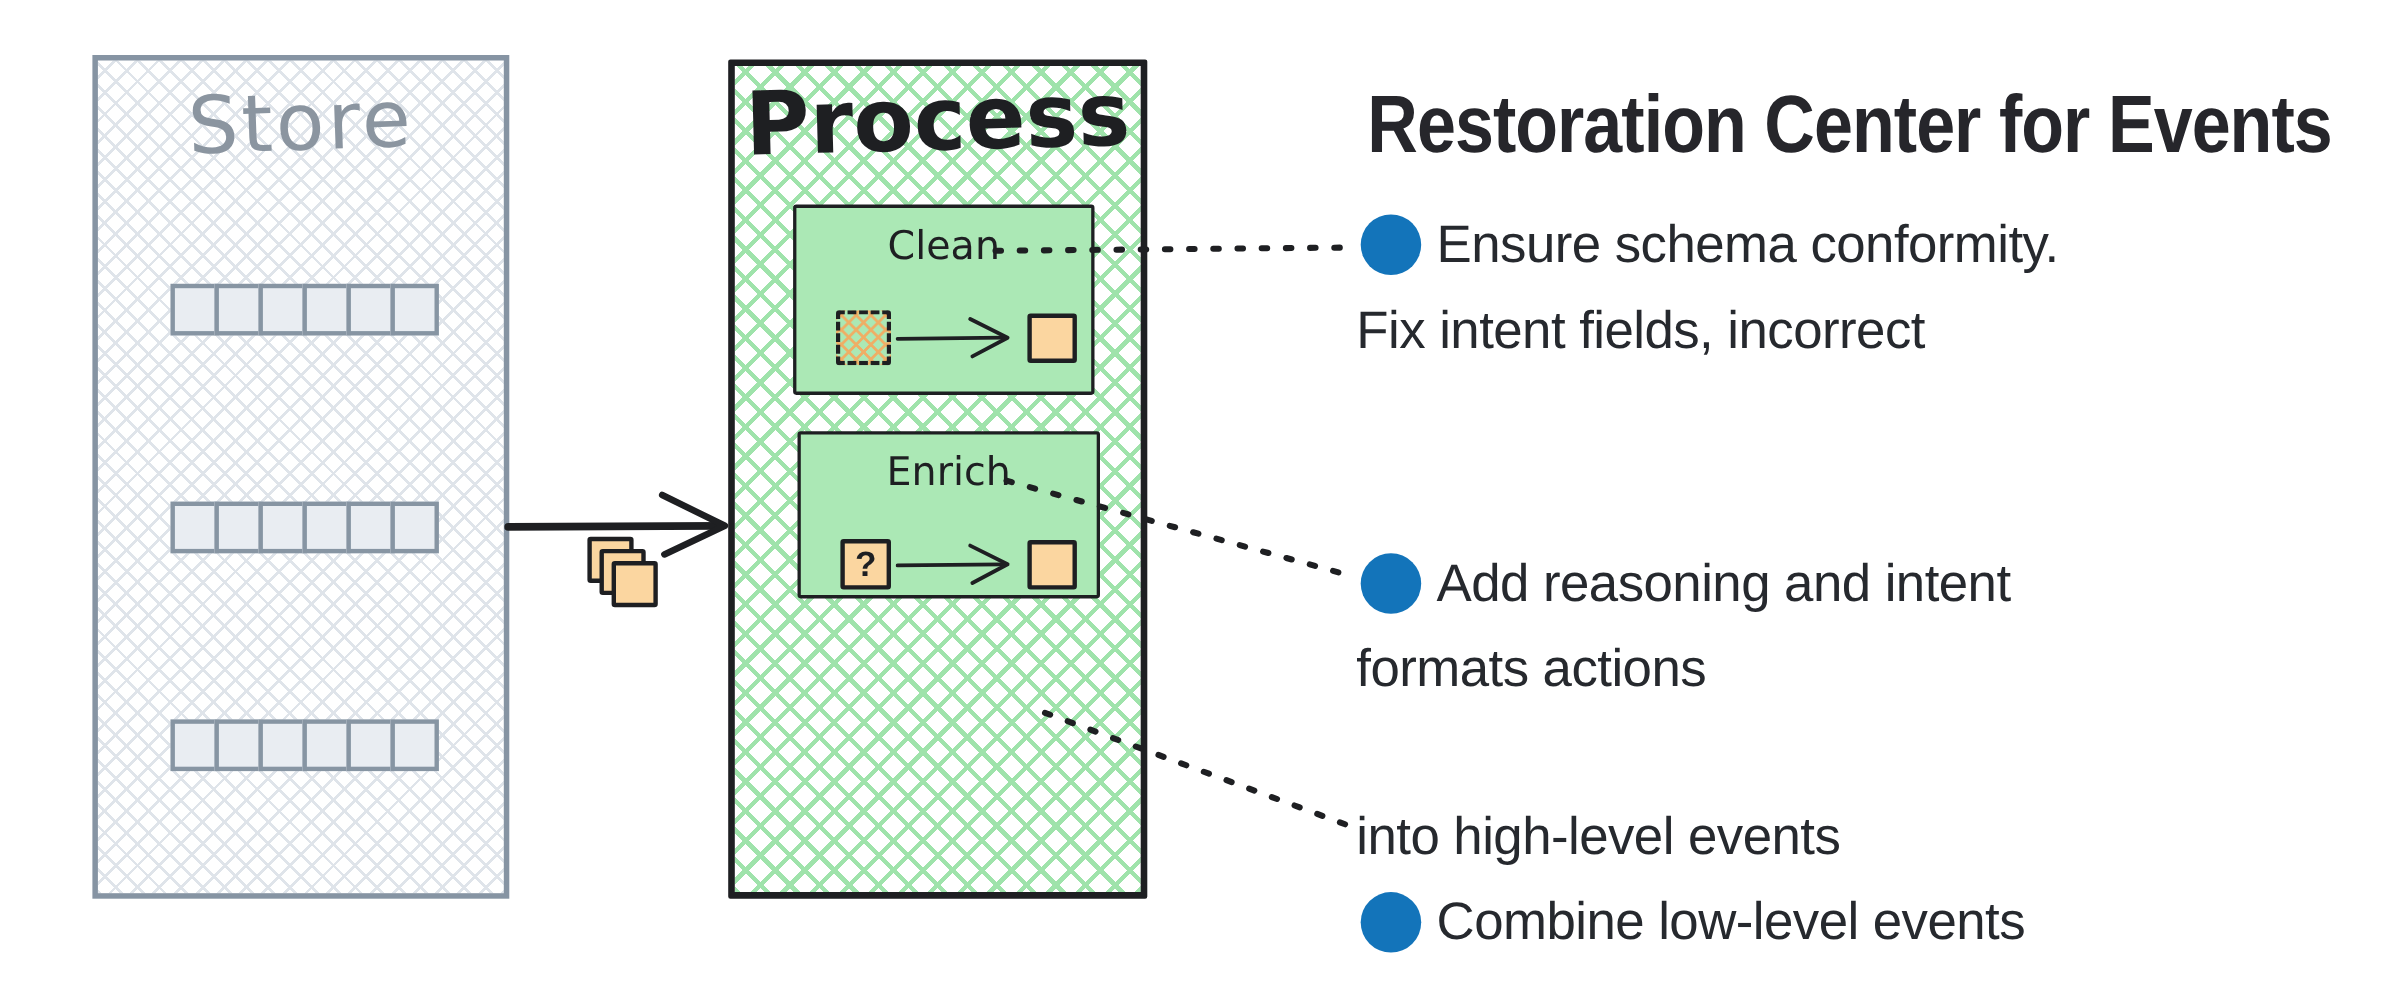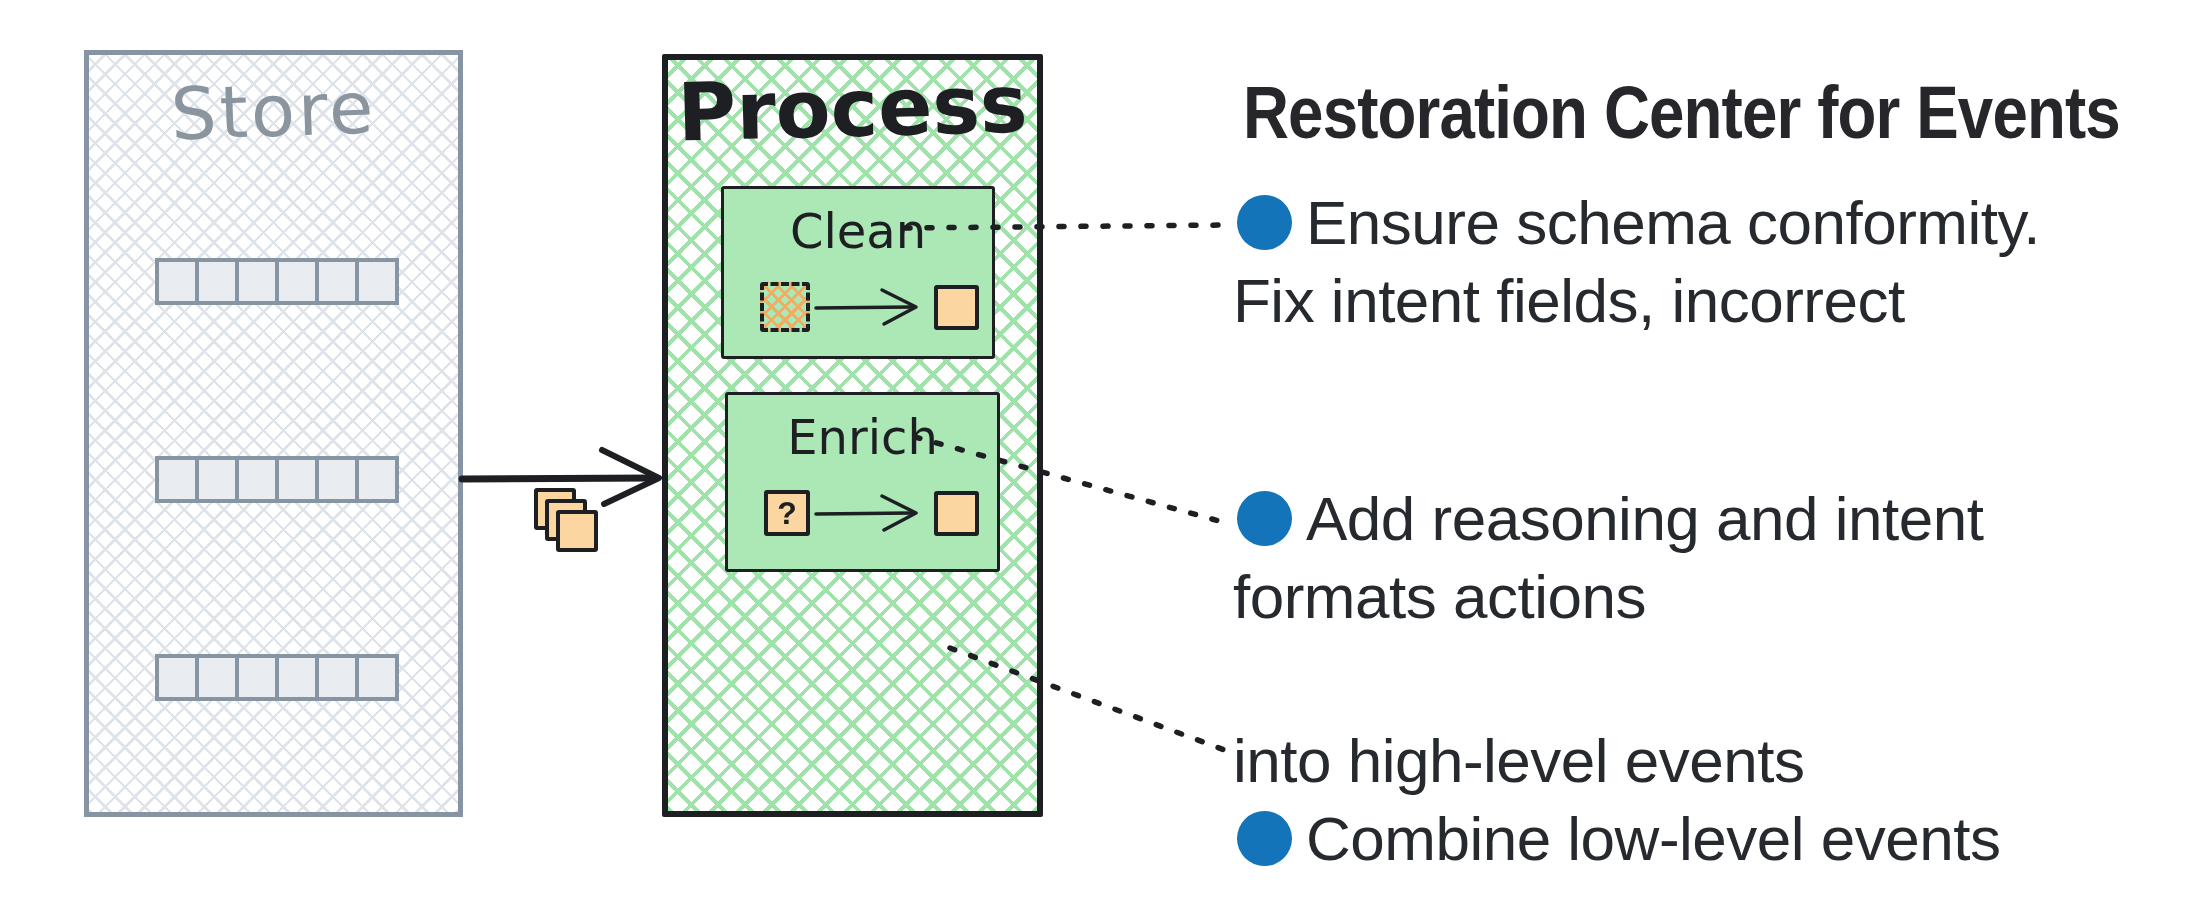--- a/index.html
+++ b/index.html
@@ -68,25 +68,25 @@
   }
   .process-title{
     position:absolute;left:0;right:0;top:2px;text-align:center;
     font-size:80px;font-weight:700;color:var(--ink);transform:rotate(-1.5deg);
   }
   .step-box{
     position:absolute;background:var(--step_fill);
     border:3.5px solid var(--ink);border-radius:3px;
   }
   .step-clean{left:53px;top:126px;width:274px;height:173px;}
-  .step-enrich{left:57px;top:332px;width:275px;height:180px;}
+  .step-enrich{left:57px;top:332px;width:275px;height:152px;}
   .step-aggregate{left:59px;top:538px;width:273px;height:176px;}
   .step-label{
     position:absolute;left:0;right:0;top:14px;text-align:center;
-    font-size:48px;color:var(--ink);font-weight:400;
+    font-size:36px;color:var(--ink);font-weight:400;
   }
   .step-row{
     position:absolute;left:36px;right:26px;top:82px;height:72px;
     display:flex;align-items:center;justify-content:space-between;
   }
   .sq-out{
     width:45px;height:45px;background:var(--orange_fill);
     border:4px solid var(--ink);border-radius:3px;flex-shrink:0;
   }
   .sq-dashed{
@@ -112,24 +112,24 @@
   
   .overlay{position:absolute;left:0;top:0;width:2187px;height:906px;pointer-events:none;z-index:10;}
 
   
   .panel-title{
     position:absolute;left:1243px;top:70px;
     font-size:74px;font-weight:700;color:#26262b;letter-spacing:-1px;
     transform:scaleX(0.86);transform-origin:left top;white-space:nowrap;
   }
   .bullet{position:absolute;left:1233px;width:940px;}
-  .bullet.b1{top:183px;} .bullet.b2{top:479px;} .bullet.b3{top:721px;}
+  .bullet.b1{top:183px;} .bullet.b2{top:491px;} .bullet.b3{top:721px;}
   .bullet-line{
     display:flex;align-items:center;height:78px;
-    font-size:62px;color:var(--body_text);letter-spacing:-0.5px;white-space:nowrap;
+    font-size:48px;color:var(--body_text);letter-spacing:-0.5px;white-space:nowrap;
   }
   .bullet-dot{
     width:55px;height:55px;border-radius:50%;background:var(--blue);
     margin:0 14px 0 4px;flex-shrink:0;
   }
 </style>
 </head>
 <body>
 
 <div class="canvas">

